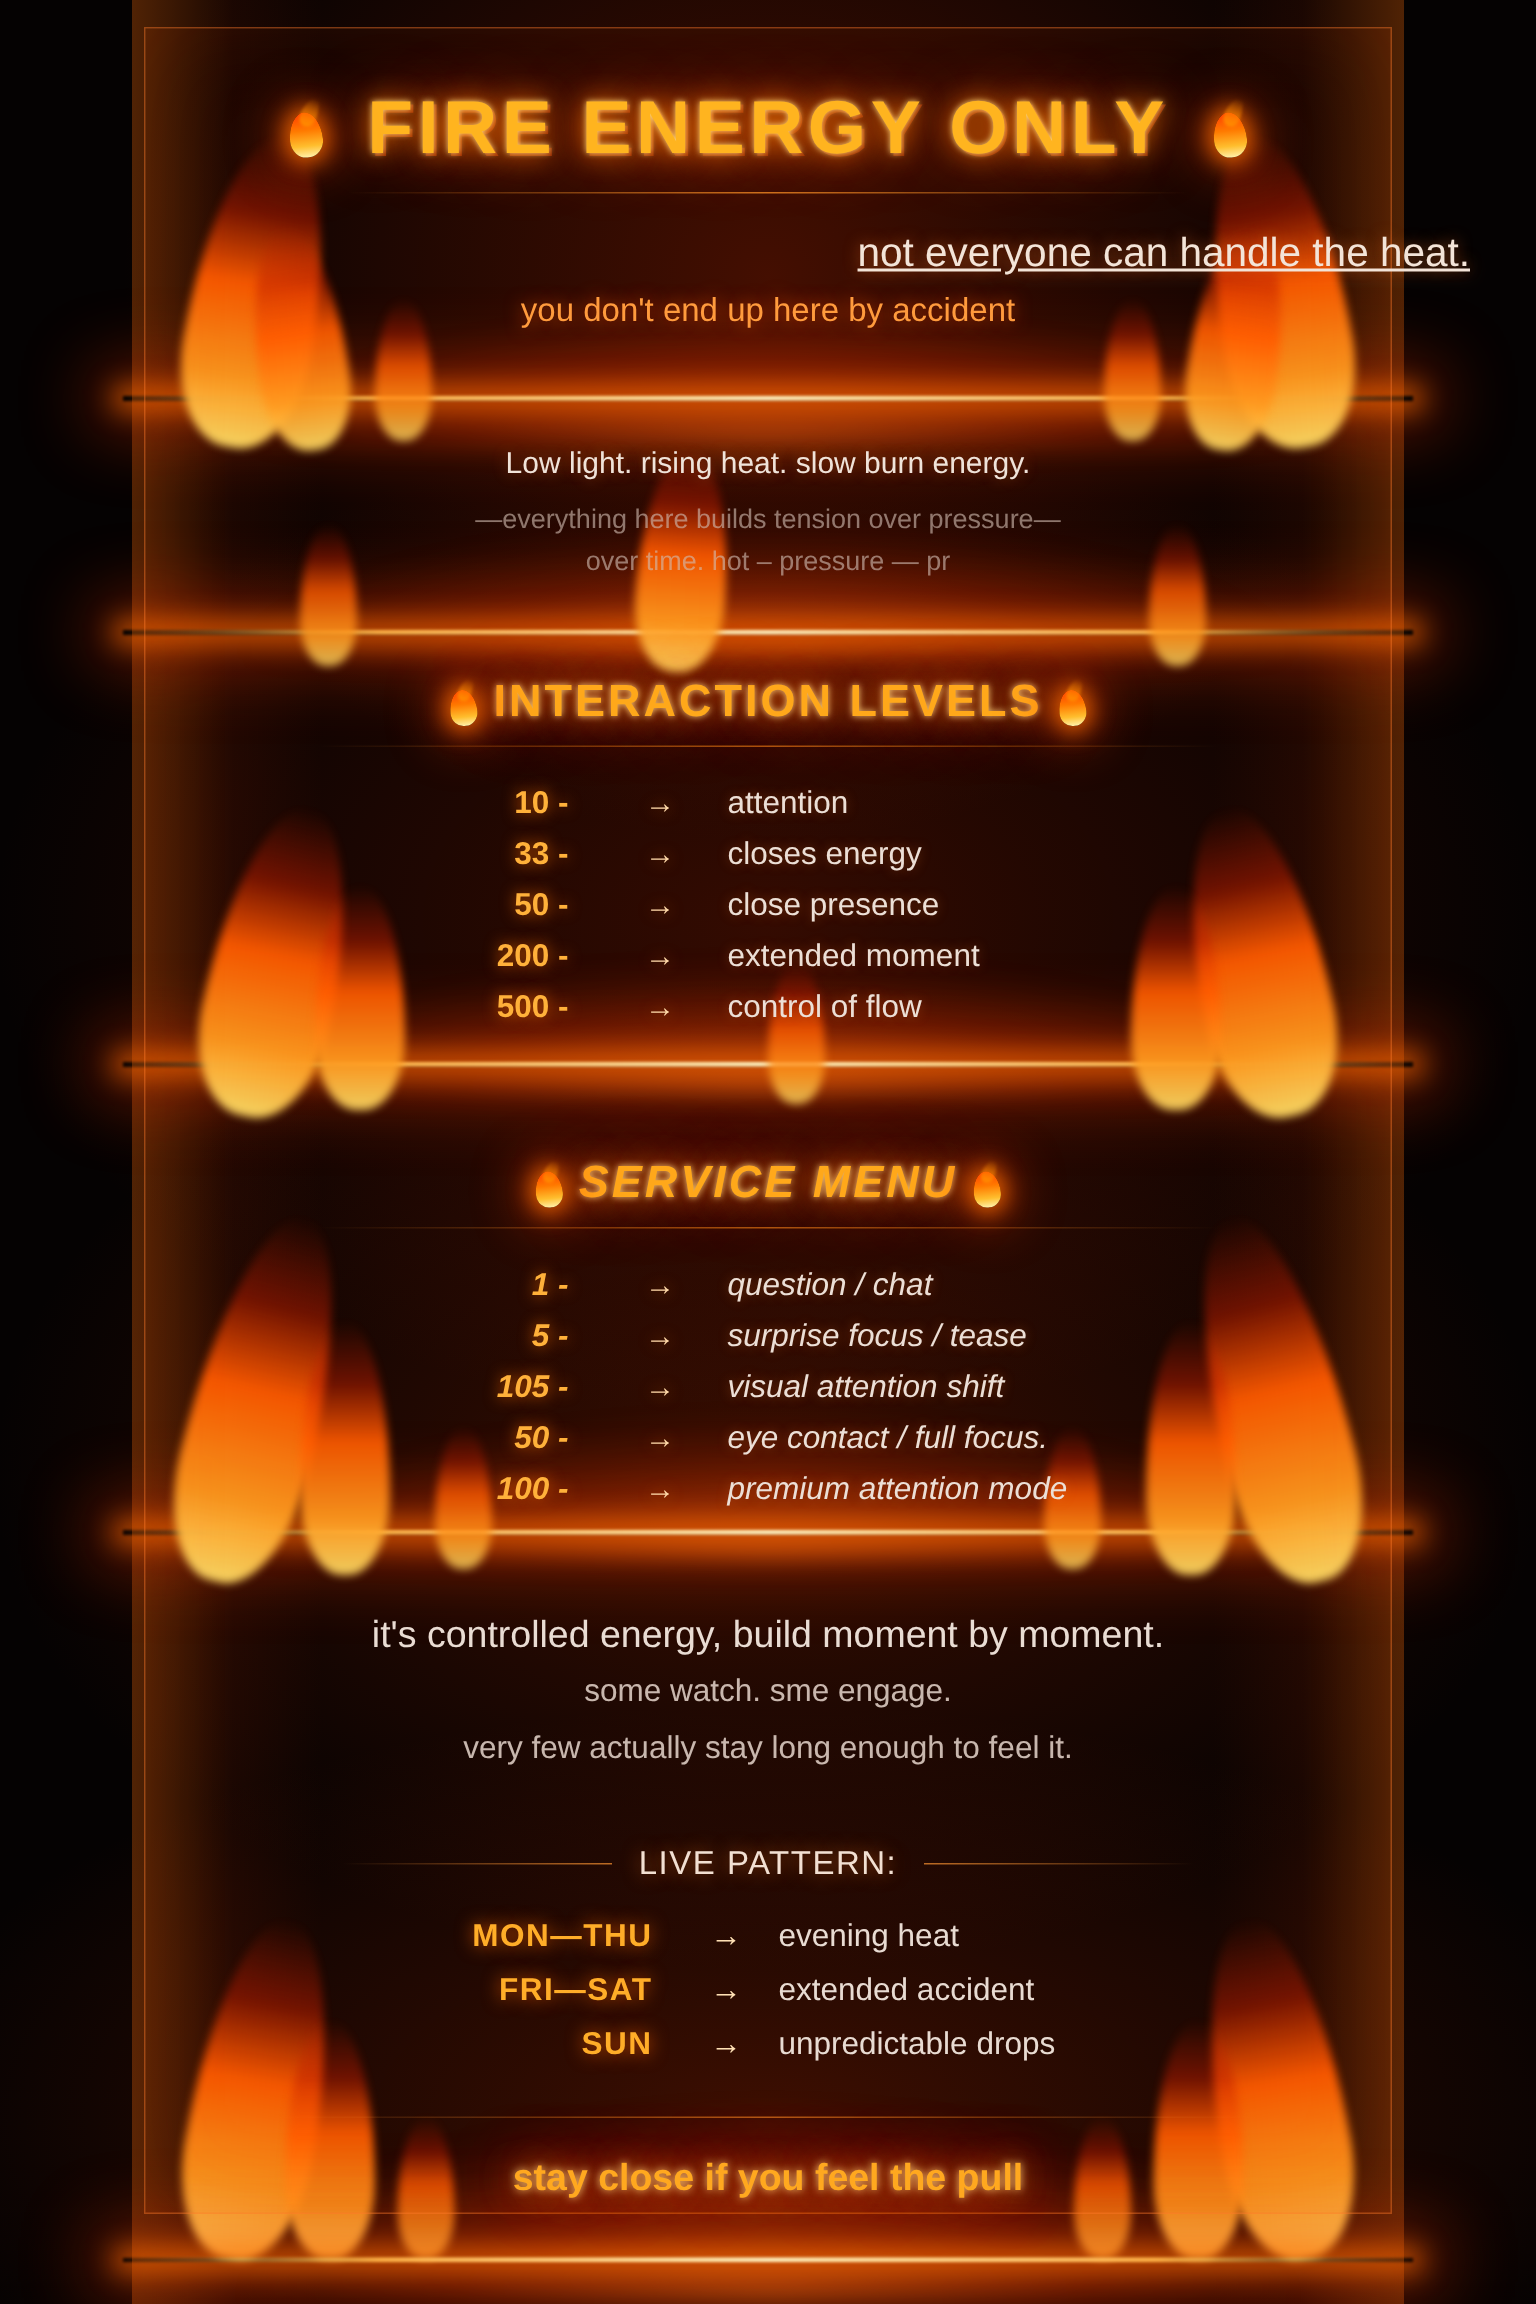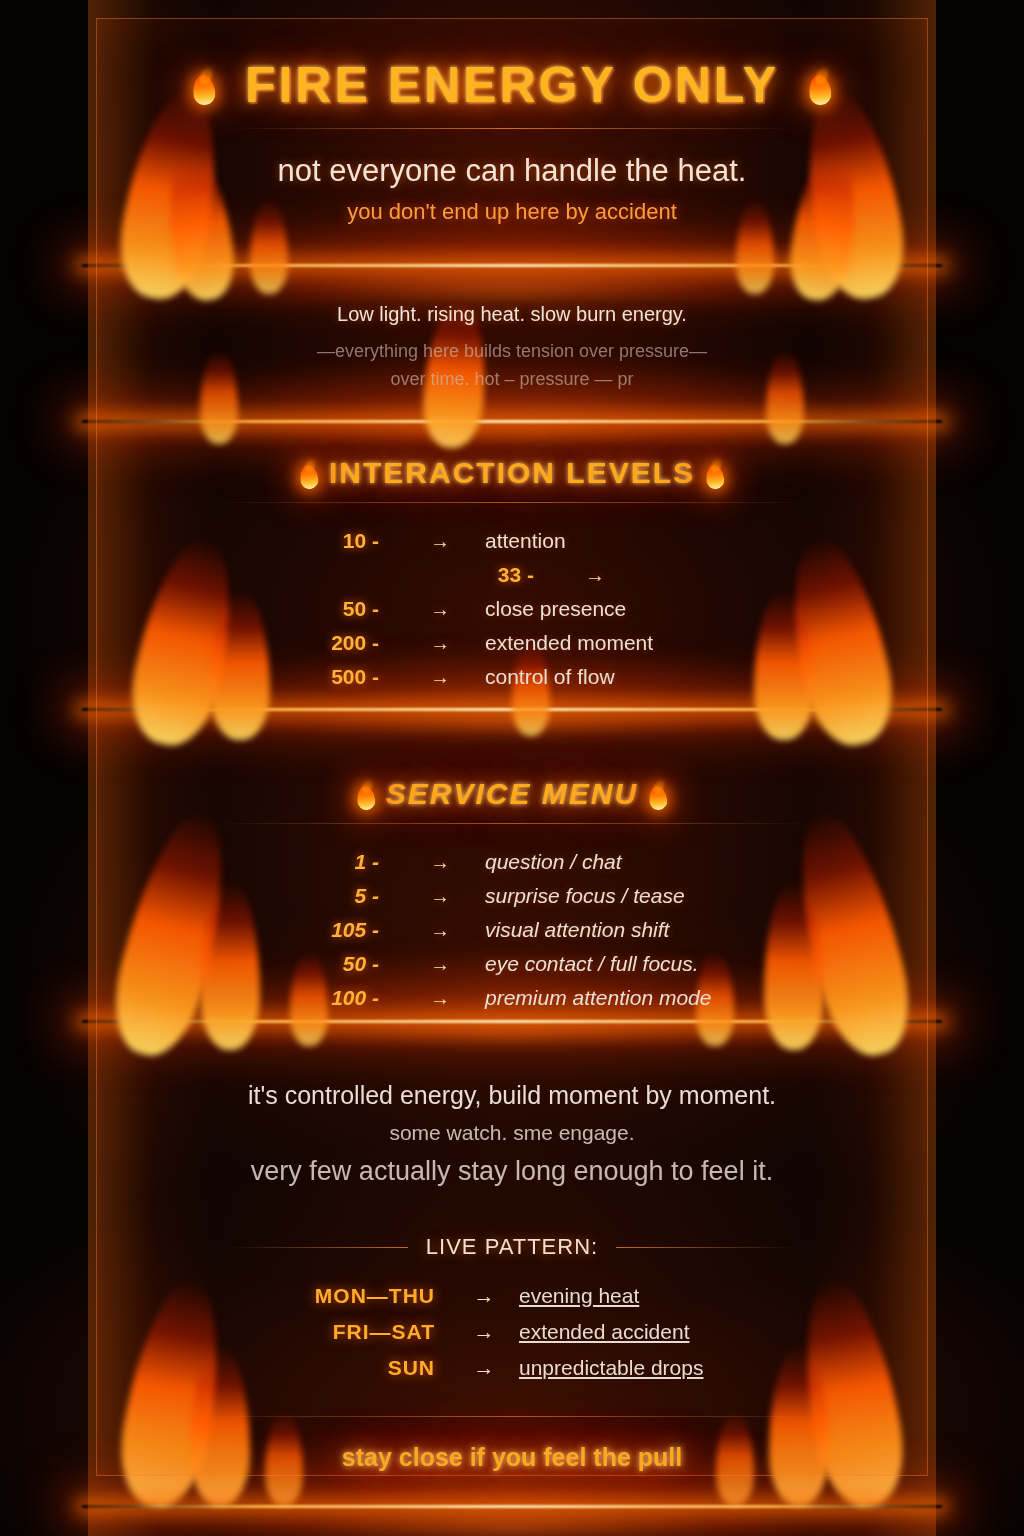--- a/index.html
+++ b/index.html
@@ -111,25 +111,26 @@
     white-space: nowrap;
   }
   .title-rule {
     margin: 14px auto 0;
     width: 560px;
     height: 1px;
     background: linear-gradient(90deg, rgba(255,120,0,0) , rgba(255,150,40,0.75), rgba(255,120,0,0));
   }
 
   .sub1 {
-    text-align: center;
+    text-align: right;
     margin-top: 24px;
-    font-size: 31px;
+    font-size: 27px;
     color: #f3e4d8;
     text-shadow: 0 0 10px rgba(255,120,40,0.55);
+    text-decoration: underline;
   }
   .sub2 {
     text-align: center;
     margin-top: 10px;
     font-size: 22px;
     color: #ff9b3d;
     text-shadow: 0 0 12px rgba(255,90,0,0.75);
   }
 
   .band2 { margin-top: 78px; text-align: center; }
@@ -202,21 +203,21 @@
 
   .closing {
     margin-top: 66px;
     text-align: center;
     color: #e9dcd3;
     line-height: 38px;
   }
   .closing .c1 { font-size: 25px; }
   .closing .c2 { font-size: 25px; }
   .closing .c3 { font-size: 21px; color: rgba(230,214,204,0.85); }
-  .closing .c4 { font-size: 27px; color: rgba(230,214,204,0.85); }
+  .closing .c4 { font-size: 21px; color: rgba(230,214,204,0.85); }
 
   .pattern-head {
     display: flex;
     align-items: center;
     justify-content: center;
     gap: 18px;
     margin-top: 44px;
   }
   .pattern-head .line {
     width: 180px; height: 1px;
@@ -252,21 +253,20 @@
   }
   .prow .arrow {
     width: 70px;
     text-align: center;
     color: #ffe0b5;
   }
   .prow .val {
     width: 280px;
     text-align: left;
     color: #e8dbd2;
-    text-decoration: underline;
   }
 
   .bottom-rule {
     margin: 36px auto 0;
     width: 660px;
     height: 1px;
     background: linear-gradient(90deg, rgba(255,120,0,0), rgba(255,140,40,0.6), rgba(255,120,0,0));
   }
   .footer-cta {
     margin-top: 26px;
@@ -396,20 +396,21 @@
       <div class="sec-rule"></div>
       <div class="rows">
         <div class="row">
           <span class="amt">10 -</span>
           <span class="arrow">→</span>
           <span class="desc">attention</span>
         </div>
         <div class="row">
           <span class="amt">33 -</span>
           <span class="arrow">→</span>
+          <span class="desc">closes energy</span>
         </div>
         <div class="row">
           <span class="amt">50 -</span>
           <span class="arrow">→</span>
           <span class="desc">close presence</span>
         </div>
         <div class="row">
           <span class="amt">200 -</span>
           <span class="arrow">→</span>
           <span class="desc">extended moment</span>

